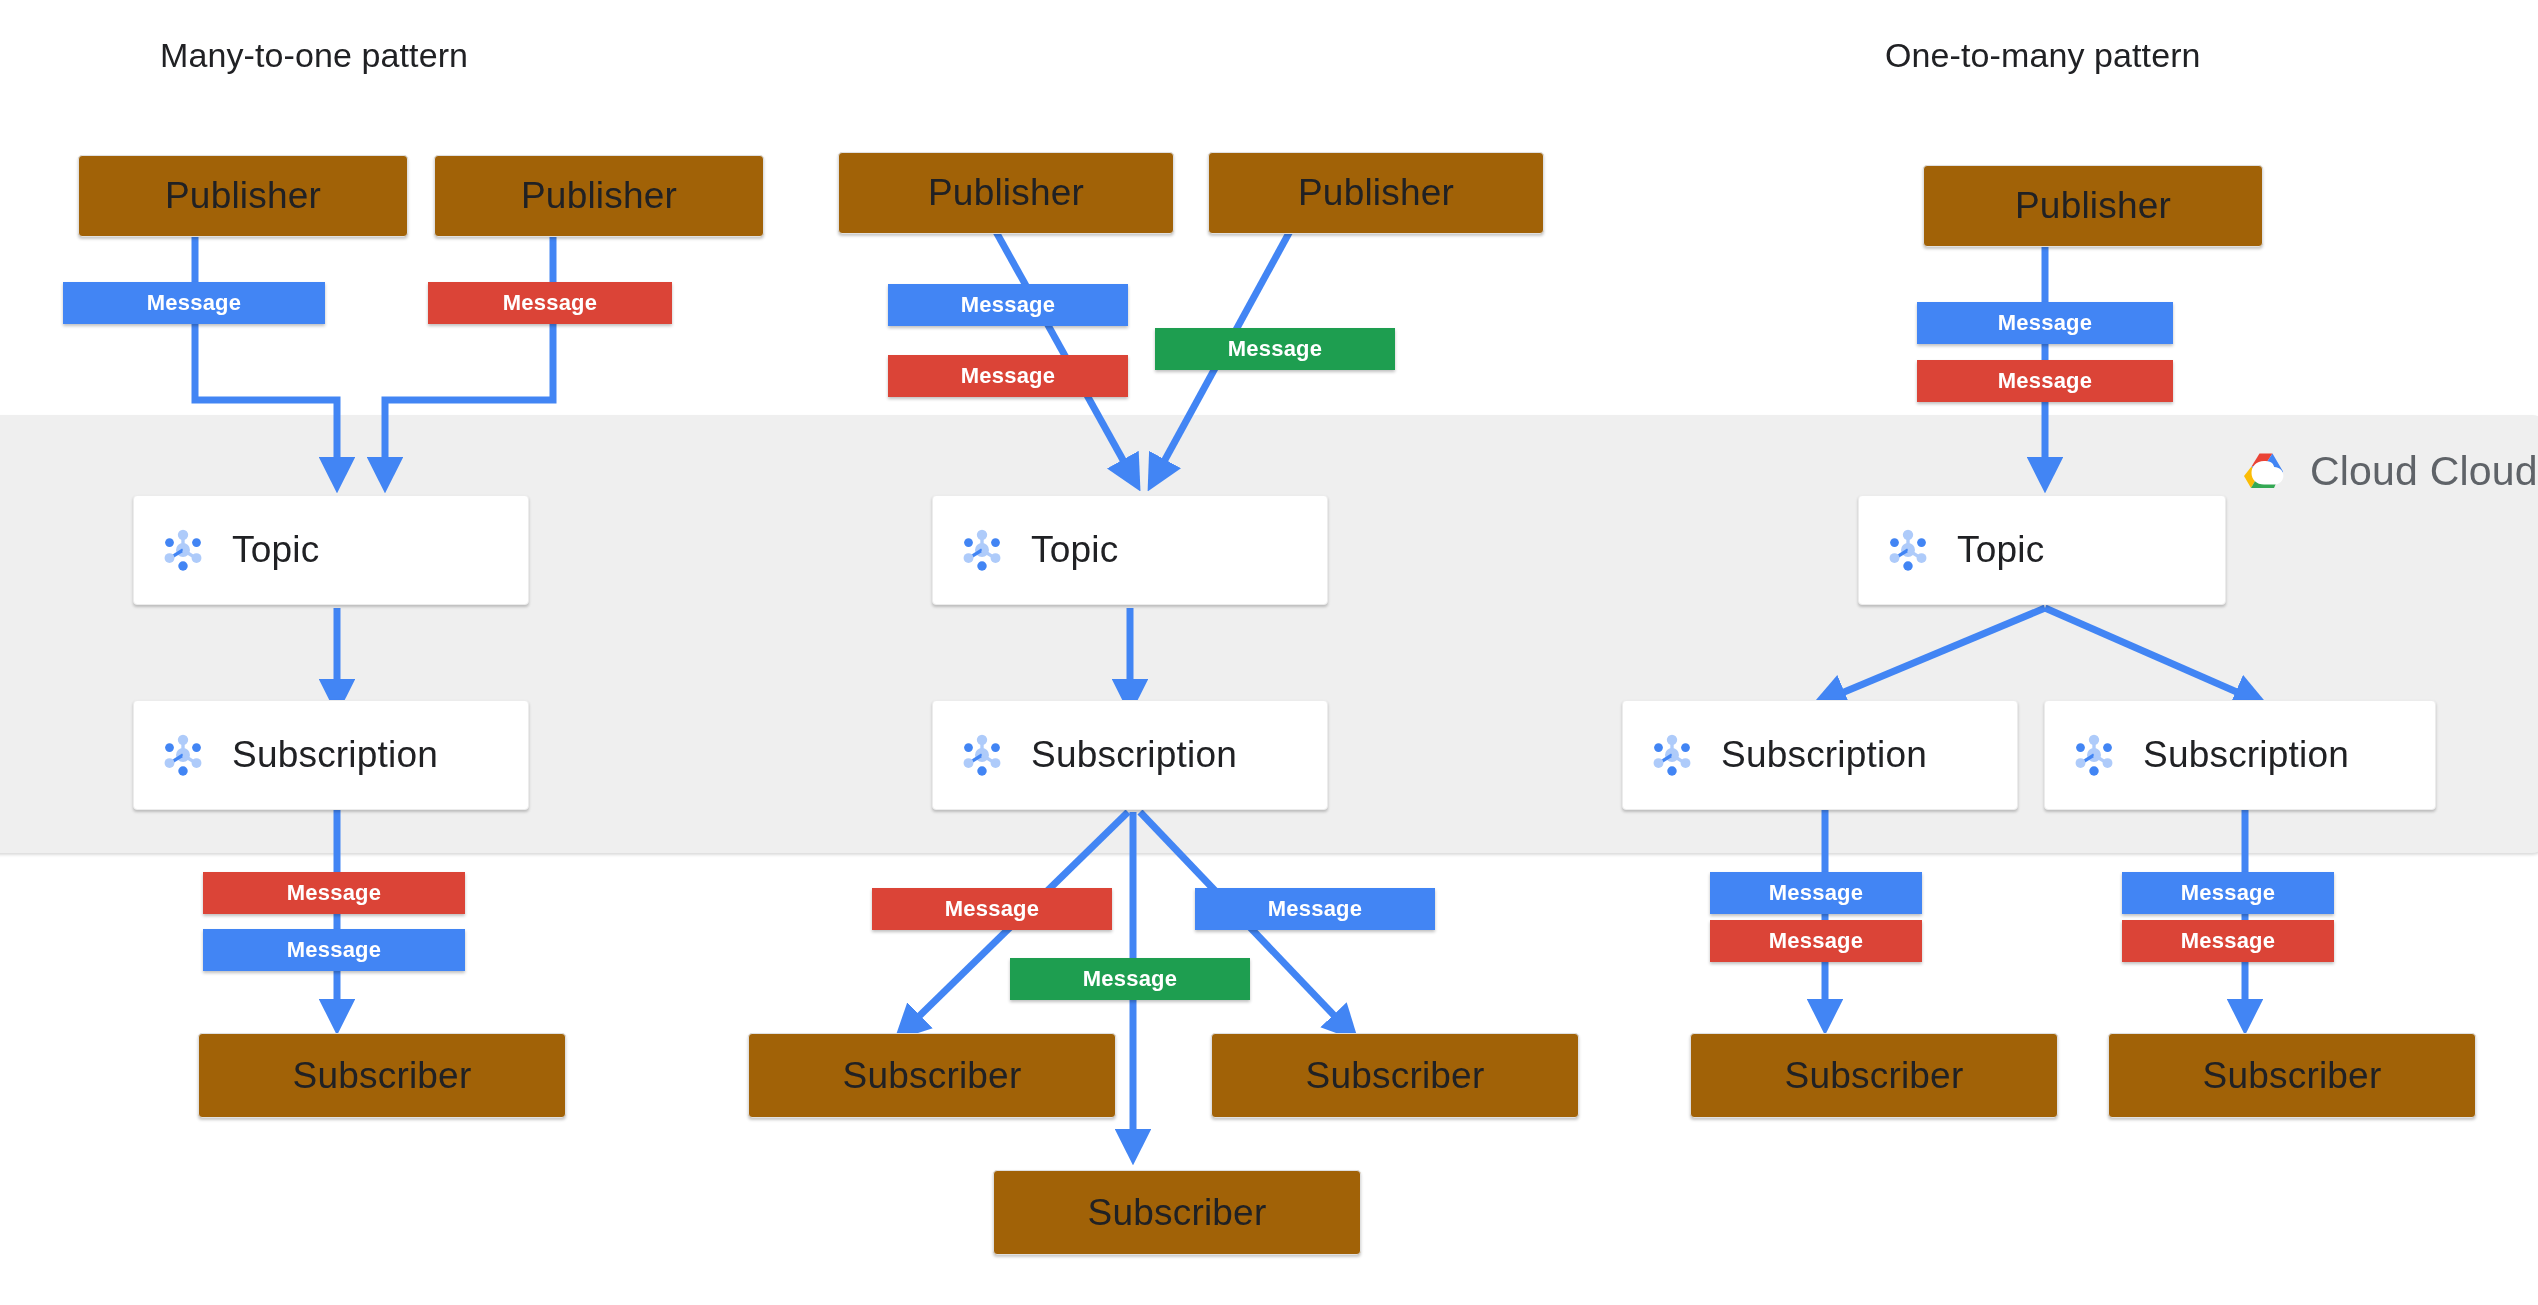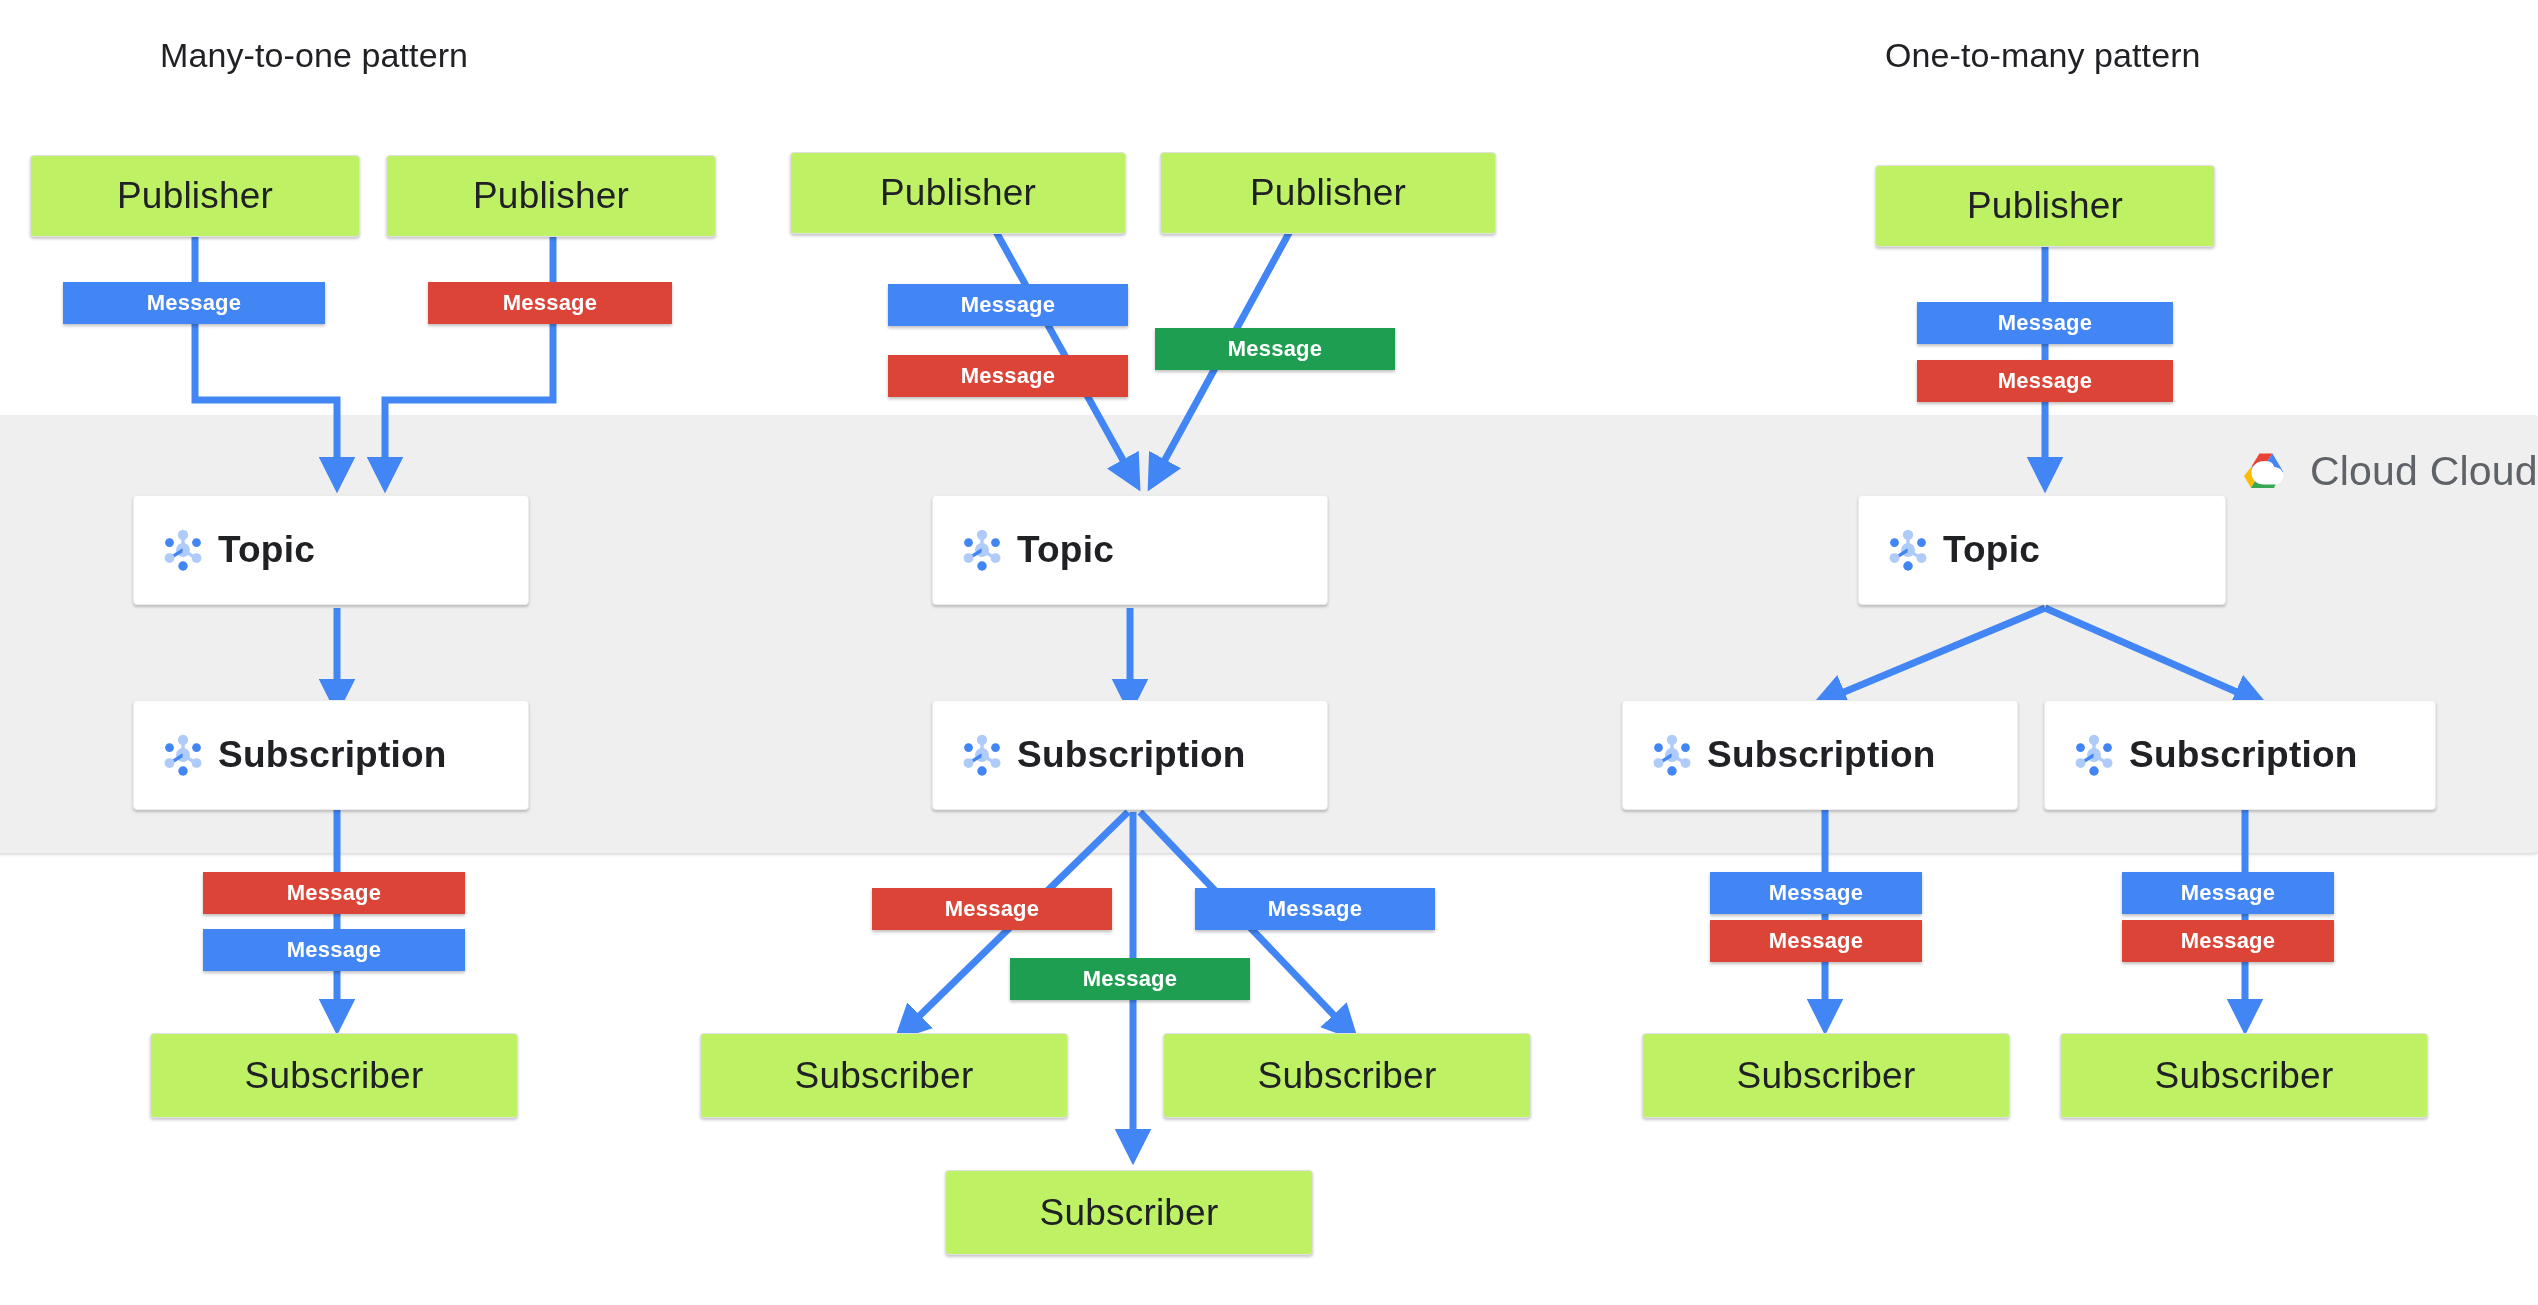--- a/index.html
+++ b/index.html
@@ -47,34 +47,34 @@
     display: flex;
     align-items: center;
     justify-content: center;
     border-radius: 4px;
     box-shadow: 0 2px 3px rgba(0,0,0,0.22);
     font-weight: 400;
     color: #202124;
     letter-spacing: 0.2px;
   }
   .node.endpoint {
-    background: #bef264;
+    background: #a16207;
     border: 1px solid #e0e0e0;
     font-size: 37px;
+    margin-left: 48px;
   }
   .node.service {
     background: #ffffff;
     border: 1px solid #ececec;
     font-size: 37px;
     justify-content: flex-start;
     padding-left: 22px;
   }
   .node.service .svc-label {
-    margin-left: 8px;
-    font-weight: bold;
+    margin-left: 22px;
   }
 
   
   .pubsub-icon {
     width: 54px;
     height: 54px;
     flex: 0 0 54px;
     display: block;
   }
 

